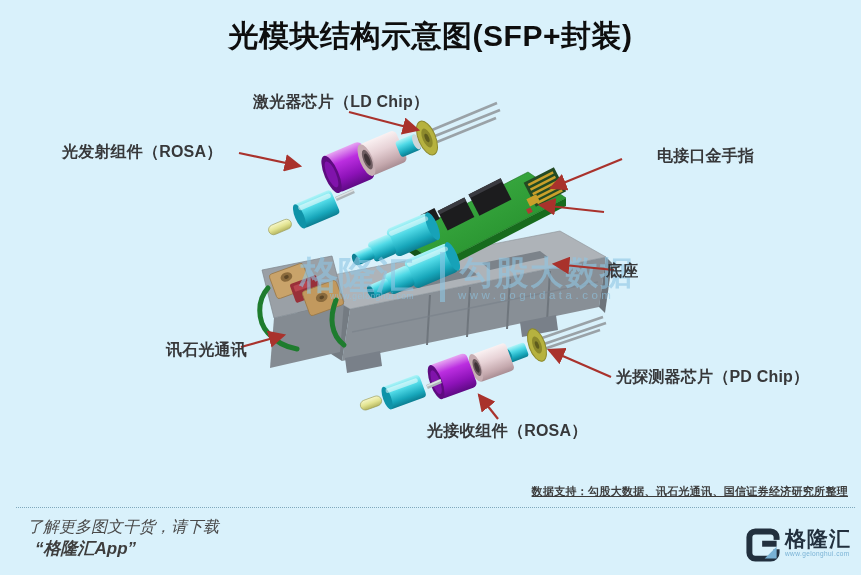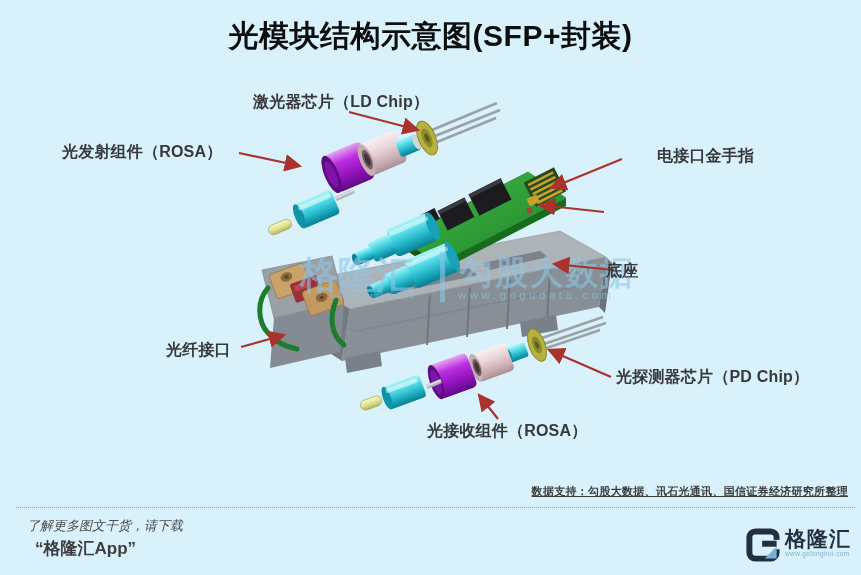--- a/index.html
+++ b/index.html
@@ -31,25 +31,25 @@
   .source-note{
     position:absolute;right:13px;top:484px;
     font-size:11px;font-weight:700;color:#3c3c3c;letter-spacing:0.3px;text-decoration:underline;
   }
   .footer-divider{
     position:absolute;left:16px;right:6px;top:507px;height:0;
     border-top:1px dotted #7fa8bc;
   }
   .footer-promo{
     position:absolute;left:27px;top:517px;
-    font-size:13px;font-style:italic;color:#4a4a4a;
+    font-size:16px;font-style:italic;color:#4a4a4a;
   }
   .footer-app{
     position:absolute;left:35px;top:537px;
-    font-size:17px;font-weight:600;color:#3d3d3d;
+    font-size:17px;font-style:italic;font-weight:600;color:#3d3d3d;
   }
   .footer-logo{
     position:absolute;right:10px;top:528px;
     display:flex;align-items:flex-start;gap:5px;
   }
   .logo-col{display:flex;flex-direction:column;line-height:1;}
   .logo-brand{font-size:21px;font-weight:800;color:#22303e;letter-spacing:1px;}
   .logo-url{font-size:6.5px;color:#79b2d5;margin-top:2px;letter-spacing:0.4px;}
 </style>
 </head>
@@ -280,21 +280,21 @@
       <line x1="498" y1="419" x2="479" y2="395" marker-end="url(#ah)"></line>
     </g>
   </svg>
 
   <div class="page-title">光模块结构示意图(SFP+封装)</div>
 
   <div class="part-label lbl-ld-chip">激光器芯片（LD Chip）</div>
   <div class="part-label lbl-tosa">光发射组件（ROSA）</div>
   <div class="part-label lbl-gold-finger">电接口金手指</div>
   <div class="part-label lbl-base">底座</div>
-  <div class="part-label lbl-fiber-port">光纤接口</div>
+  <div class="part-label lbl-fiber-port">讯石光通讯</div>
   <div class="part-label lbl-rosa">光接收组件（ROSA）</div>
   <div class="part-label lbl-pd-chip">光探测器芯片（PD Chip）</div>
 
   <div class="source-note">数据支持：勾股大数据、讯石光通讯、国信证券经济研究所整理</div>
 
   <div class="footer-divider"></div>
   <div class="footer-promo">了解更多图文干货，请下载</div>
   <div class="footer-app">“格隆汇App”</div>
 
   <div class="footer-logo">

